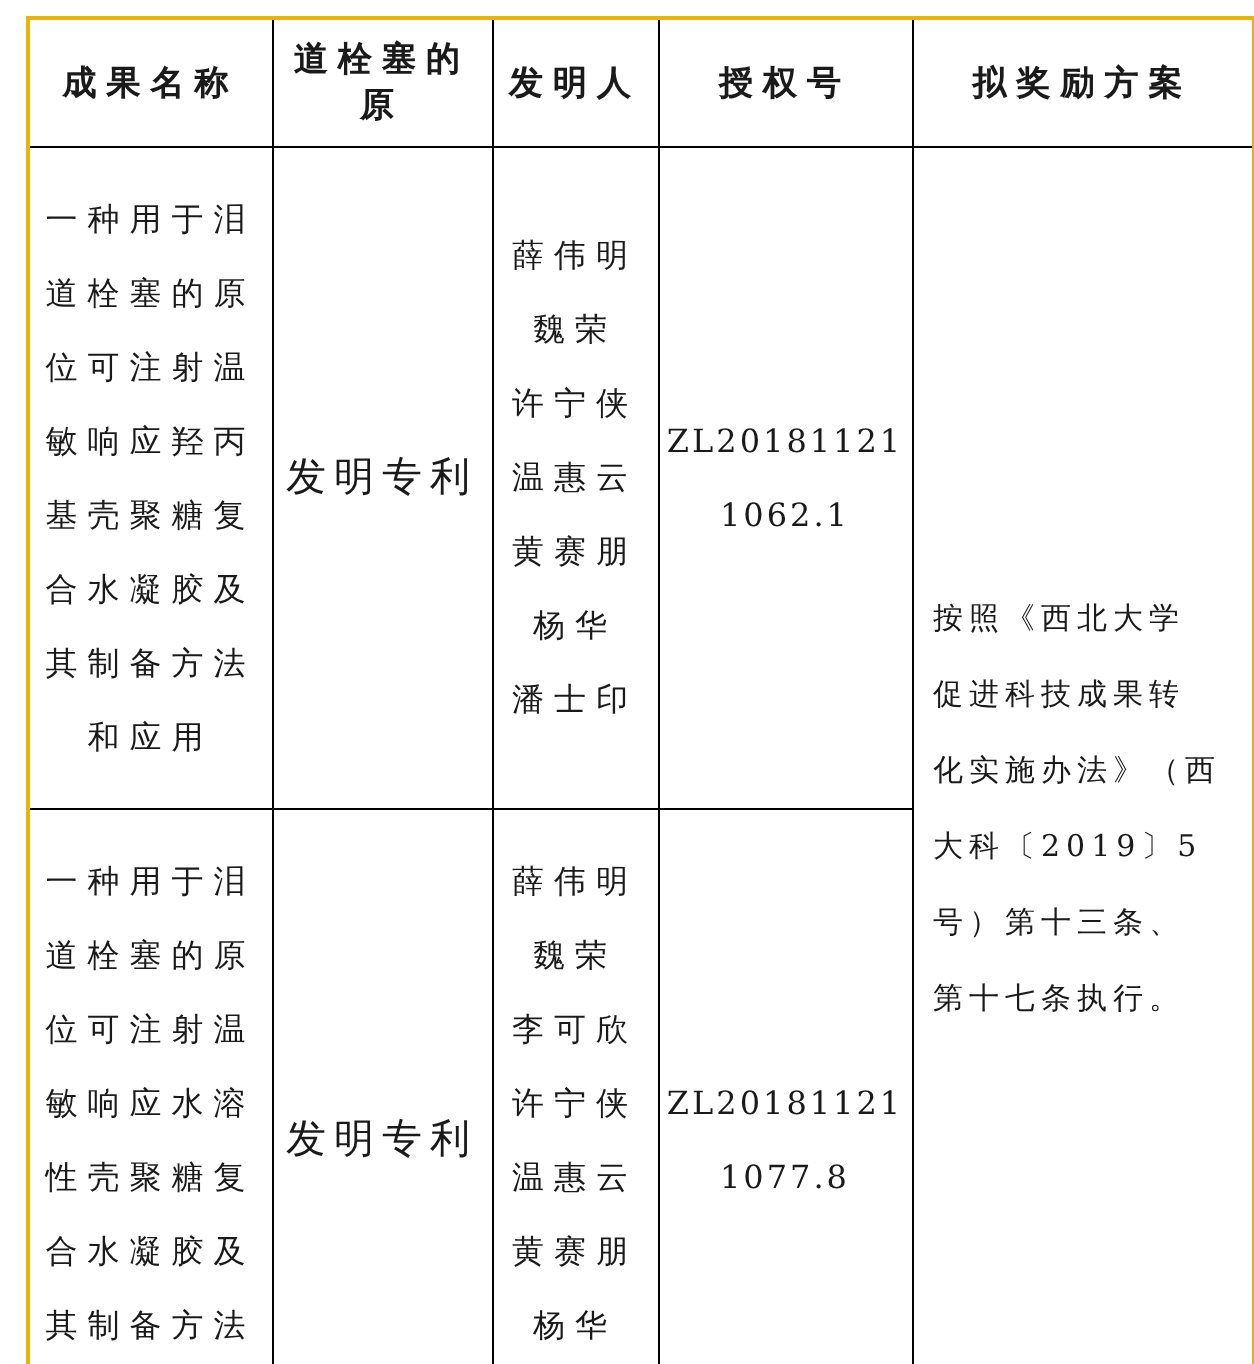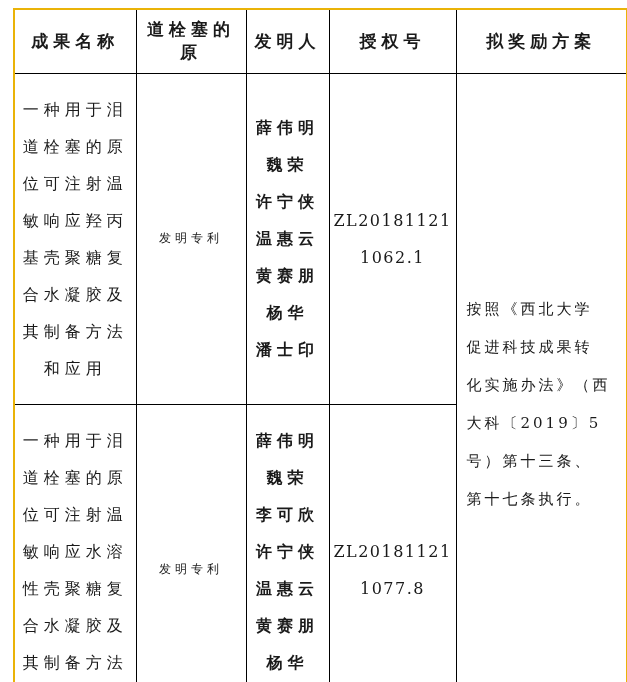--- a/index.html
+++ b/index.html
@@ -40,29 +40,28 @@
   tr.data-row-1 td { height: 300px; }
   tr.data-row-2 td { height: 301px; }
   td.name-cell {
     font-size: 16px;
     letter-spacing: 5px;
     line-height: 37px;
     white-space: pre-line;
     padding: 17px 2px;
   }
   td.type-cell {
-    font-size: 12px;
+    font-size: 20px;
     letter-spacing: 4px;
   }
   td.inventors-cell {
     font-size: 16px;
     letter-spacing: 5px;
     line-height: 37px;
     white-space: pre-line;
-    font-weight: bold;
   }
   td.auth-cell {
     font-size: 16px;
     letter-spacing: 1.5px;
     line-height: 37px;
     white-space: pre-line;
   }
   td.reward-cell {
     font-size: 15px;
     letter-spacing: 3px;

